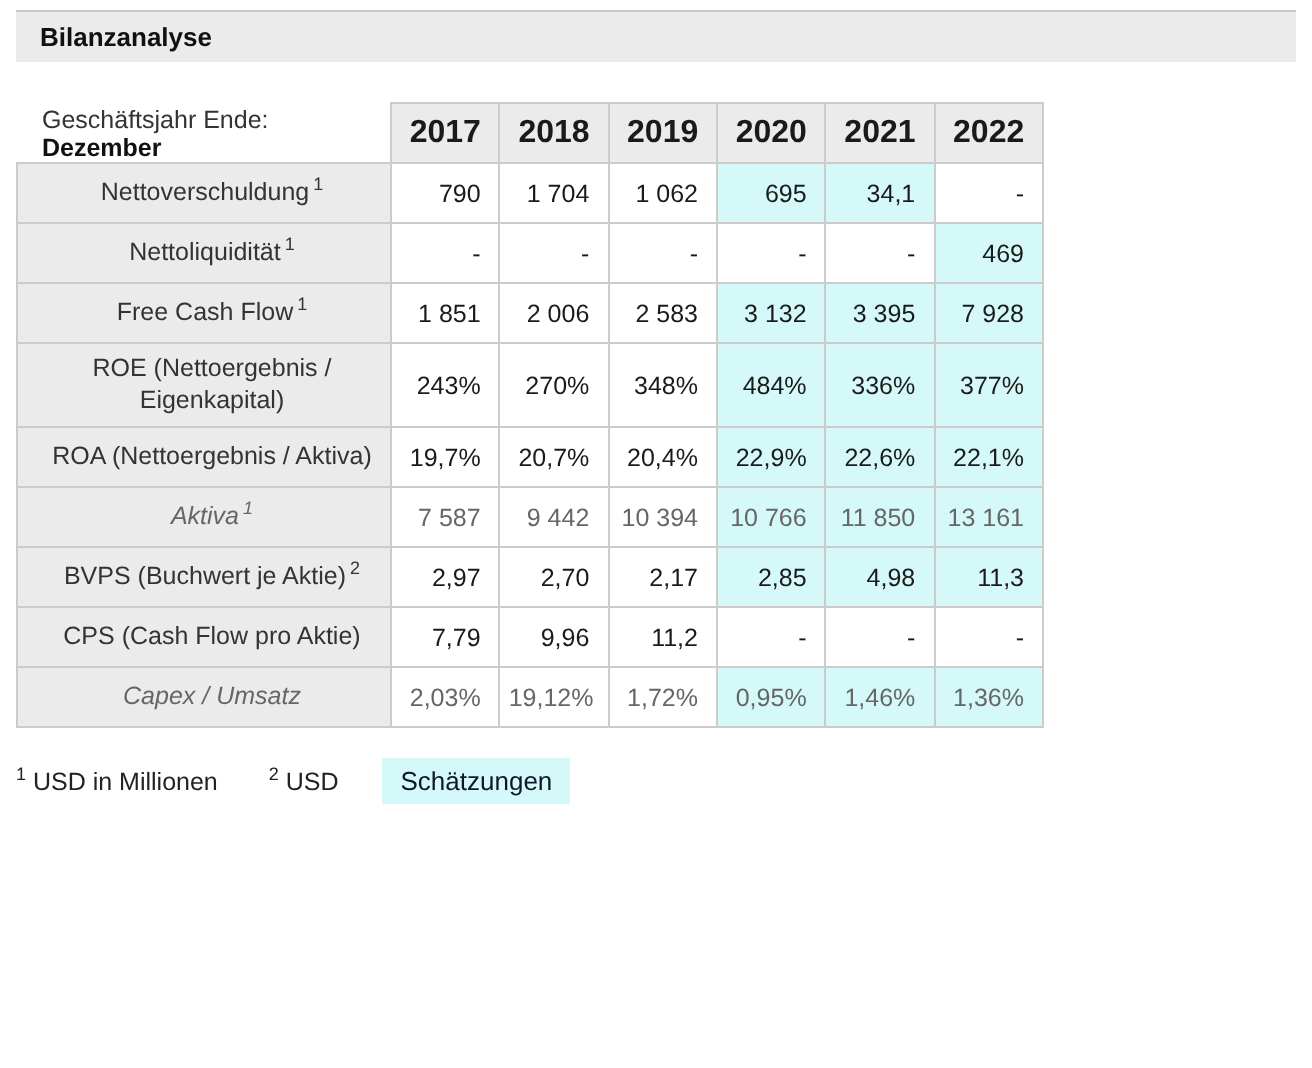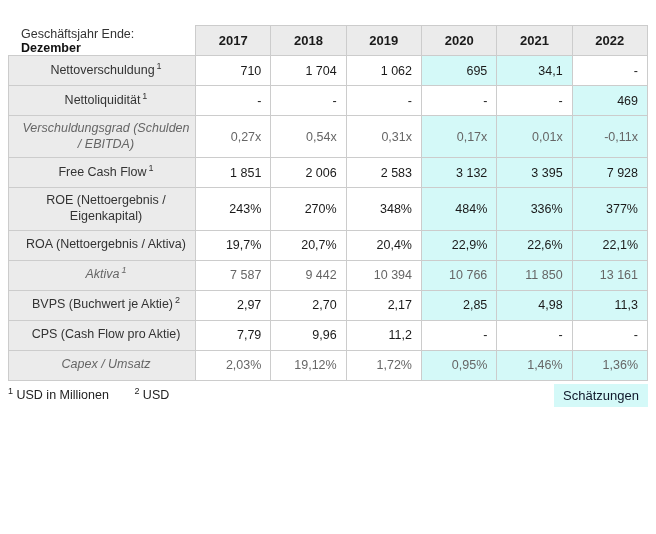--- a/index.html
+++ b/index.html
@@ -17,32 +17,32 @@
   .wrap{padding:5px 8px 0 8px;}
   .title-bar{
     width:640px;height:26px;line-height:25px;
     background:var(--head-bg);
     border-top:1px solid #c9c9c9;
     padding:0 12px;
     font-size:13px;font-weight:bold;color:#111;
     margin-bottom:11px;
   }
   table{
-    width:640px;border-collapse:collapse;table-layout:fixed;margin-top:20px;
+    width:514px;border-collapse:collapse;table-layout:fixed;margin-top:20px;
   }
   col.label-col{width:187px;}
   th,td{
     border:1px solid var(--border);
     font-size:12.5px;
     vertical-align:middle;
     height:30px;
   }
   thead th.year-cell{
     background:var(--head-bg);
-    font-weight:bold;font-size:13px;color:#1a1a1a;
+    font-weight:bold;font-size:16px;color:#1a1a1a;
     text-align:center;
   }
   thead th.corner-cell{
     background:#ffffff;
     border-top-color:transparent;border-left-color:transparent;
     text-align:left;font-weight:normal;color:#333;
     padding:0 4px 0 12px;
   }
   thead th.corner-cell .bold{font-weight:bold;color:#111;}
   td.label-cell{
@@ -54,36 +54,37 @@
   td.label-cell.italic{font-style:italic;color:#666;}
   td.value-cell{
     background:#ffffff;text-align:right;
     padding:5px 9px 5px 4px;color:#1a1a1a;
   }
   td.value-cell.gray{color:#666;}
   td.value-cell.est{background:var(--est-bg);}
   sup{font-size:9px;line-height:0;}
   td.label-cell sup{margin-left:2px;color:inherit;}
   .footer{
-    width:640px;margin-top:3px;
-    display:flex;justify-content:space-between;align-items:center;
+    width:640px;margin-top:15px;
+    display:flex;justify-content:flex-start;align-items:center;
   }
   .footnotes{font-size:12.5px;color:#222;}
   .footnote{margin-right:22px;}
   .badge{
     background:var(--est-bg);
     font-size:13px;color:#0f172a;
     padding:4px 9px;
   }
 </style>
 </head>
 <body>
 
 <div class="wrap">
 
+  <div class="title-bar">Bilanzanalyse</div>
 
   <table>
     <colgroup>
       <col class="label-col">
       <col>
         <col>
         <col>
         <col>
         <col>
         <col>
@@ -95,44 +96,35 @@
         <th class="year-cell">2018</th>
         <th class="year-cell">2019</th>
         <th class="year-cell">2020</th>
         <th class="year-cell">2021</th>
         <th class="year-cell">2022</th>
       </tr>
     </thead>
     <tbody>
         <tr>
           <td class="label-cell"><span>Nettoverschuldung</span><sup>1</sup></td>
-          <td class="value-cell">710</td>
+          <td class="value-cell">790</td>
           <td class="value-cell">1 704</td>
           <td class="value-cell">1 062</td>
           <td class="value-cell est">695</td>
           <td class="value-cell est">34,1</td>
           <td class="value-cell">-</td>
         </tr>
         <tr>
           <td class="label-cell"><span>Nettoliquidität</span><sup>1</sup></td>
           <td class="value-cell">-</td>
           <td class="value-cell">-</td>
           <td class="value-cell">-</td>
           <td class="value-cell">-</td>
           <td class="value-cell">-</td>
           <td class="value-cell est">469</td>
-        </tr>
-        <tr>
-          <td class="label-cell italic"><span>Verschuldungsgrad (Schulden / EBITDA)</span></td>
-          <td class="value-cell gray">0,27x</td>
-          <td class="value-cell gray">0,54x</td>
-          <td class="value-cell gray">0,31x</td>
-          <td class="value-cell est gray">0,17x</td>
-          <td class="value-cell est gray">0,01x</td>
-          <td class="value-cell est gray">-0,11x</td>
         </tr>
         <tr>
           <td class="label-cell"><span>Free Cash Flow</span><sup>1</sup></td>
           <td class="value-cell">1 851</td>
           <td class="value-cell">2 006</td>
           <td class="value-cell">2 583</td>
           <td class="value-cell est">3 132</td>
           <td class="value-cell est">3 395</td>
           <td class="value-cell est">7 928</td>
         </tr>

